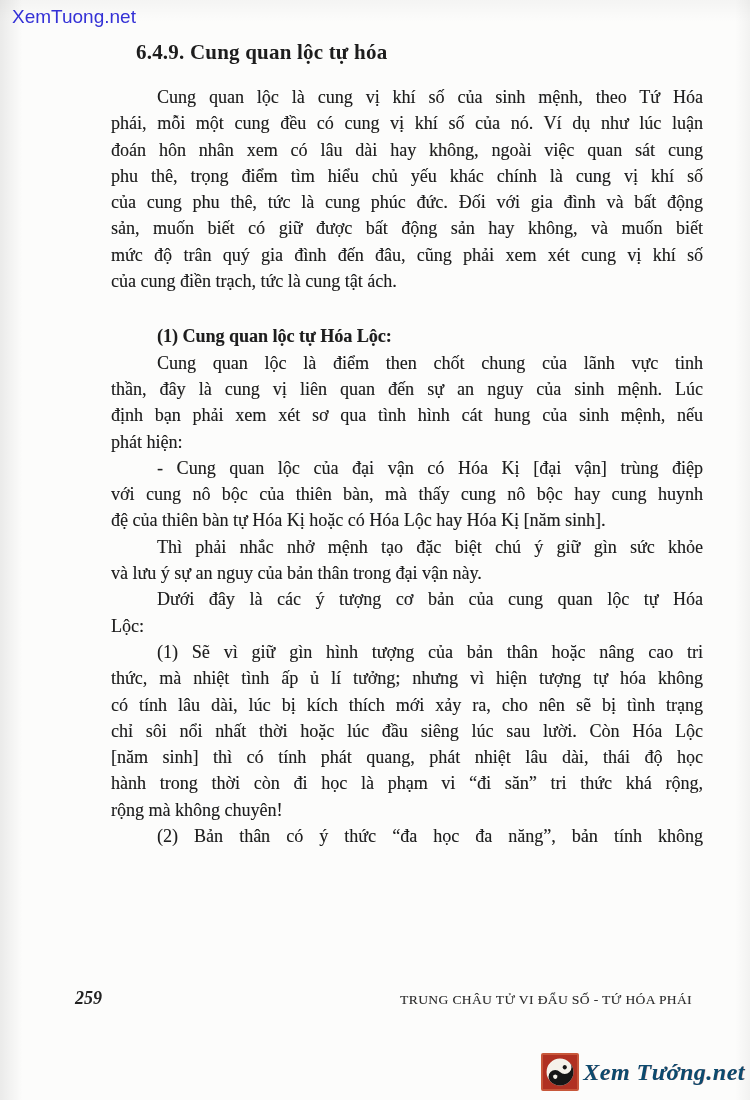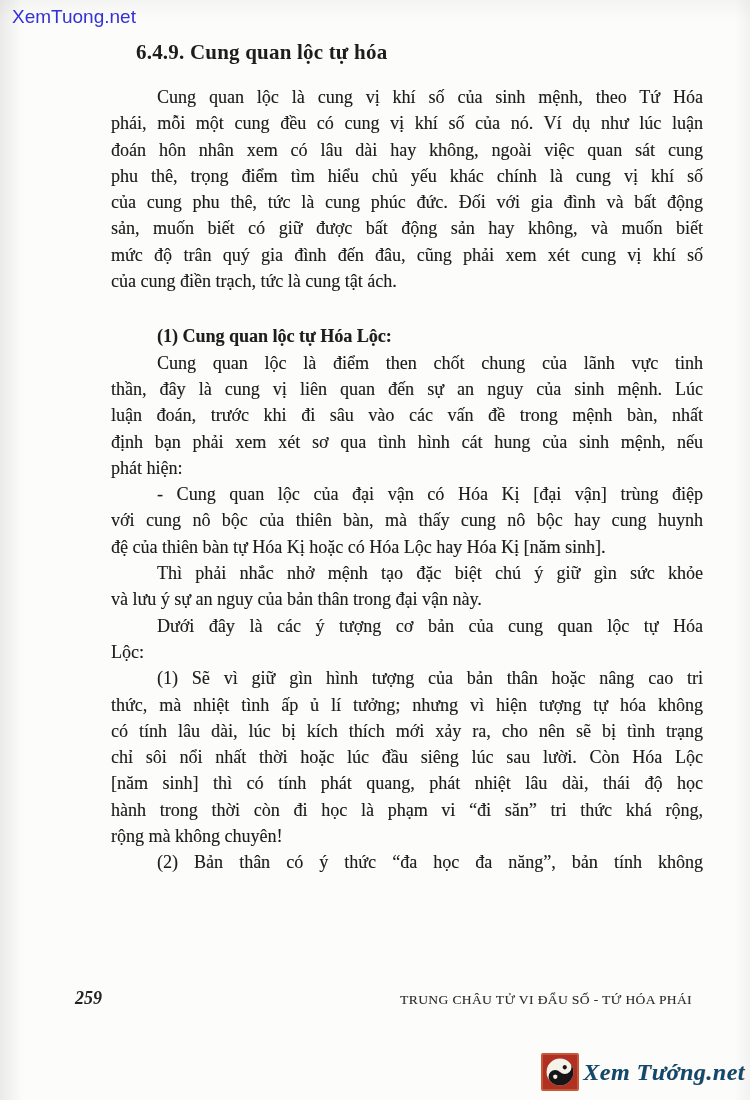--- a/index.html
+++ b/index.html
@@ -82,21 +82,20 @@
         <div class="line">sản, muốn biết có giữ được bất động sản hay không, và muốn biết</div>
         <div class="line">mức độ trân quý gia đình đến đâu, cũng phải xem xét cung vị khí số</div>
         <div class="line last">của cung điền trạch, tức là cung tật ách.</div>
       </div>
       <div class="para heading gap">
         <div class="line first last">(1) Cung quan lộc tự Hóa Lộc:</div>
       </div>
       <div class="para body">
         <div class="line first">Cung quan lộc là điểm then chốt chung của lãnh vực tinh</div>
         <div class="line">thần, đây là cung vị liên quan đến sự an nguy của sinh mệnh. Lúc</div>
-        <div class="line">luận đoán, trước khi đi sâu vào các vấn đề trong mệnh bàn, nhất</div>
         <div class="line">định bạn phải xem xét sơ qua tình hình cát hung của sinh mệnh, nếu</div>
         <div class="line last">phát hiện:</div>
       </div>
       <div class="para body">
         <div class="line first">- Cung quan lộc của đại vận có Hóa Kị [đại vận] trùng điệp</div>
         <div class="line">với cung nô bộc của thiên bàn, mà thấy cung nô bộc hay cung huynh</div>
         <div class="line last">đệ của thiên bàn tự Hóa Kị hoặc có Hóa Lộc hay Hóa Kị [năm sinh].</div>
       </div>
       <div class="para body">
         <div class="line first">Thì phải nhắc nhở mệnh tạo đặc biệt chú ý giữ gìn sức khỏe</div>

